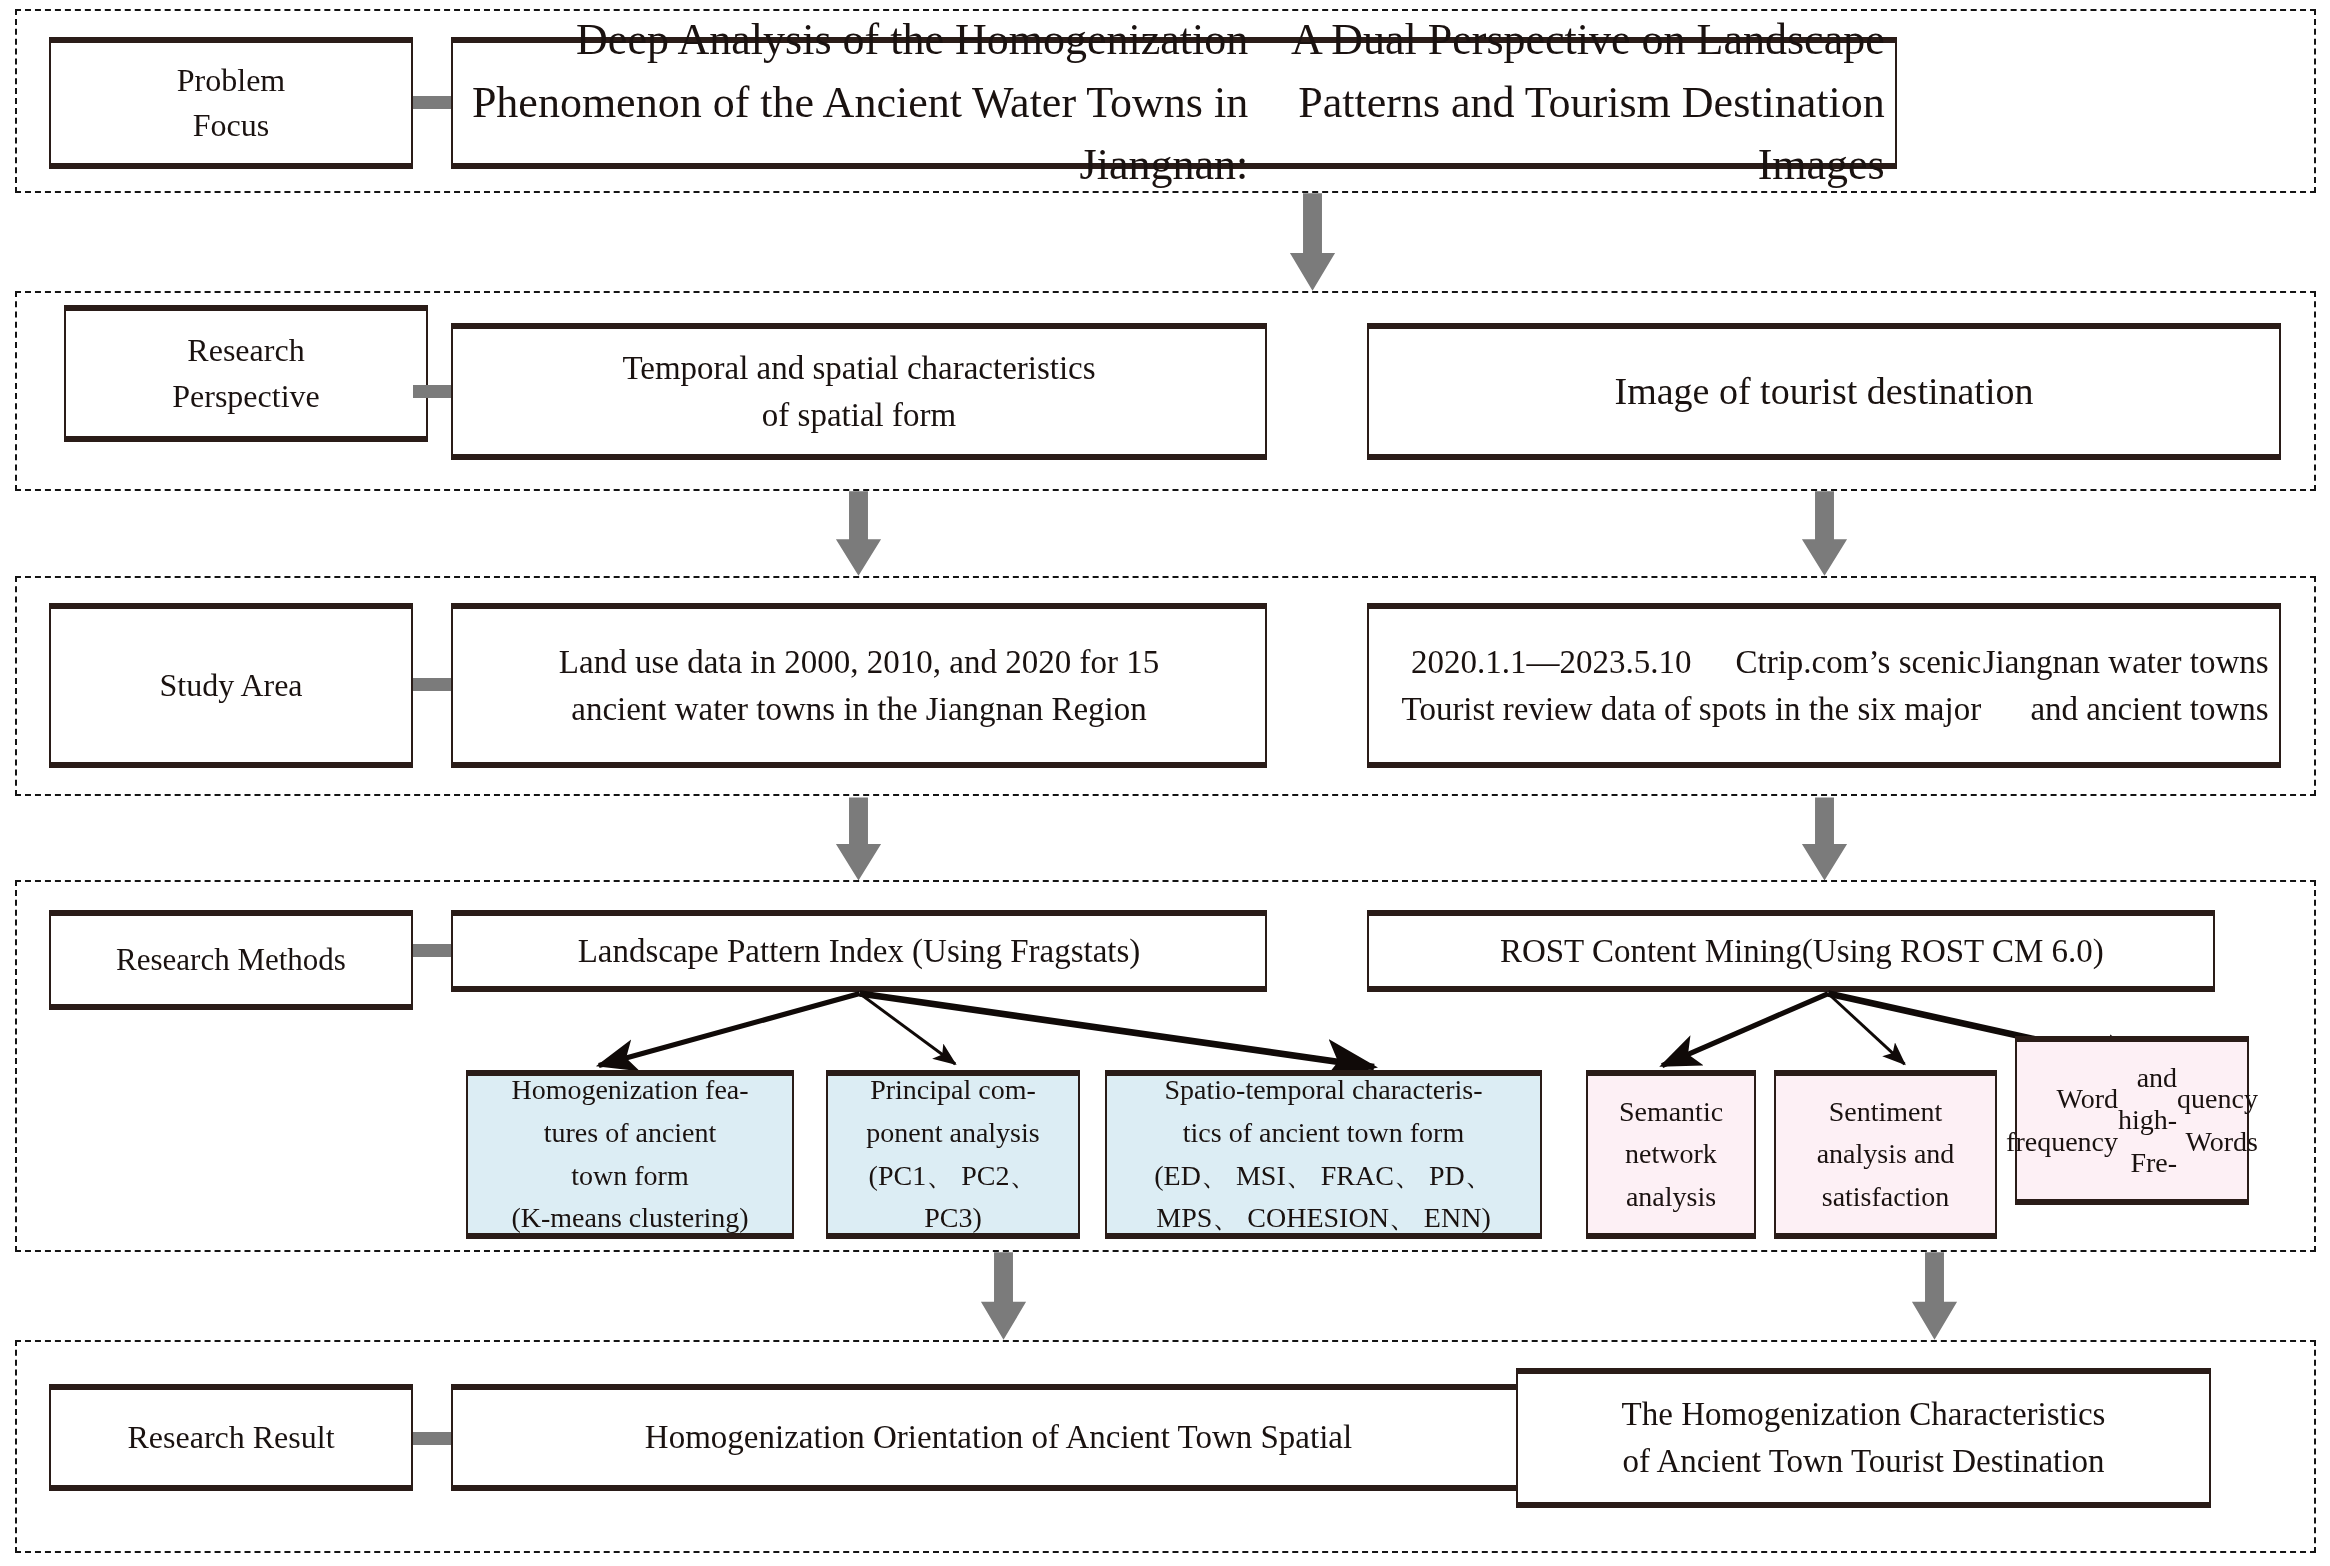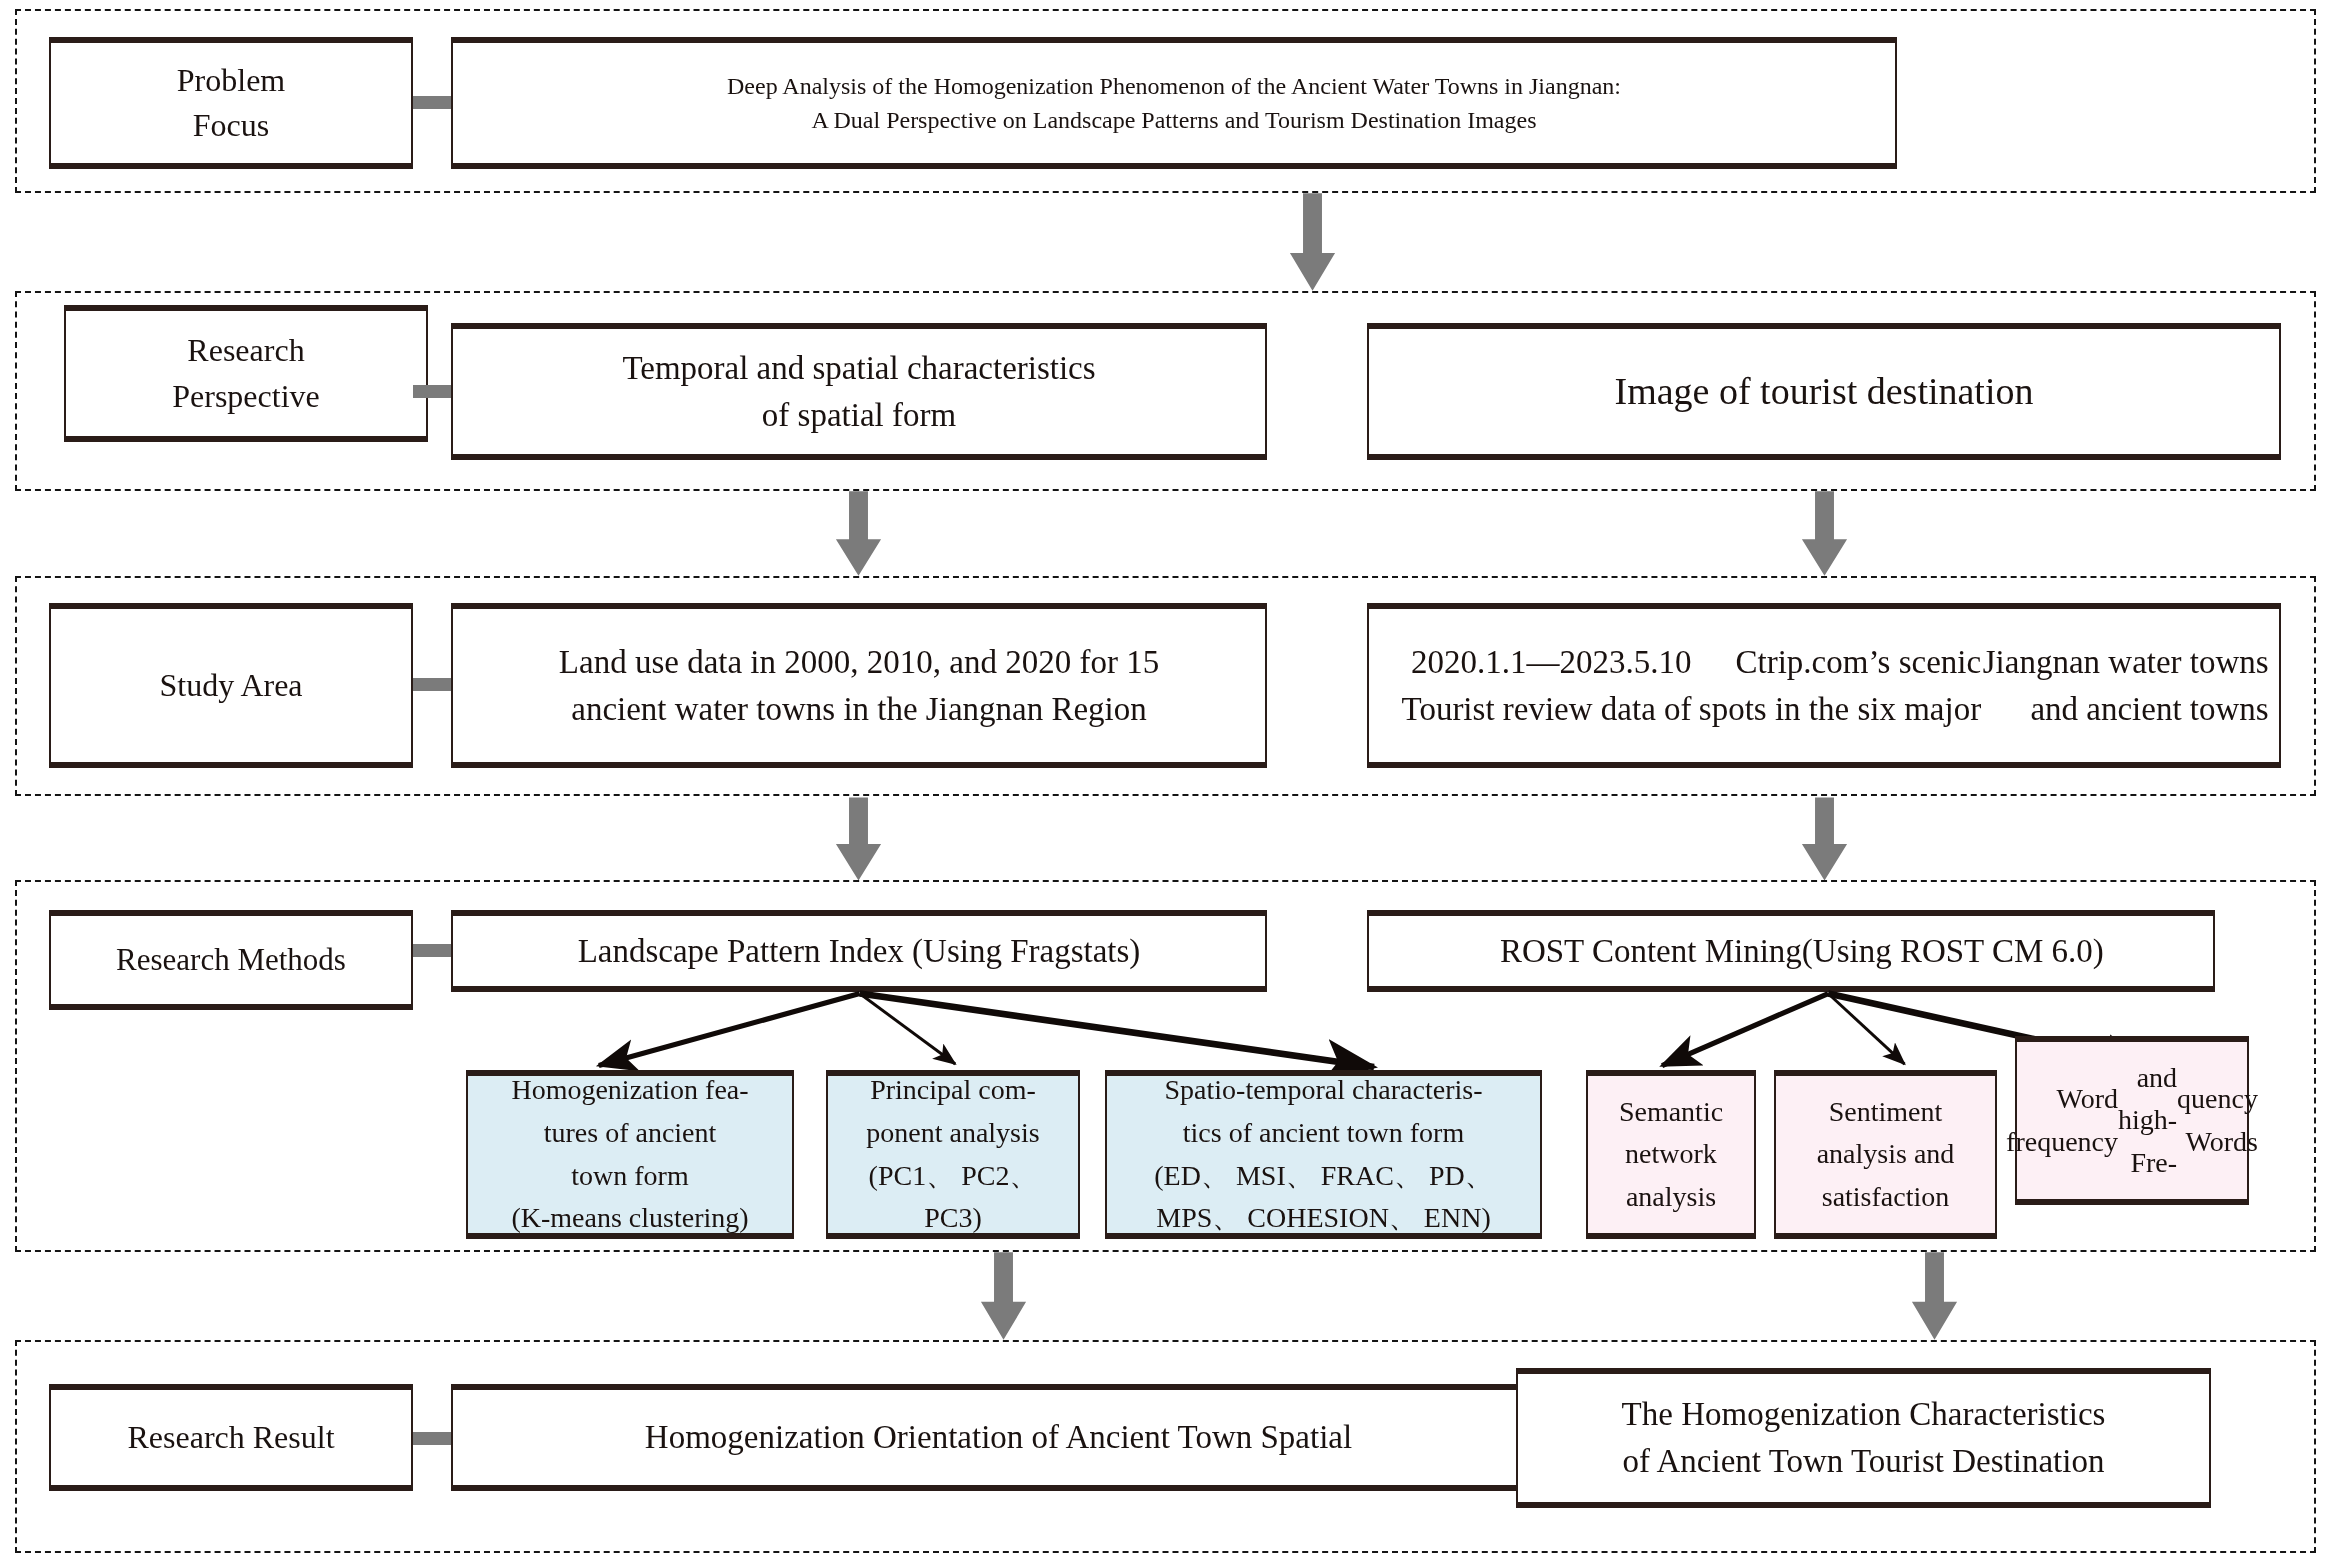--- a/index.html
+++ b/index.html
@@ -80,21 +80,21 @@
 
   <div class="band" style="left:14.7px;top:8.8px;width:2301px;height:184px;"></div>
 
   <div class="box label" style="left:49px;top:37px;width:364px;height:132px;flex-direction:column;">
     <span>Problem</span>
     <span>Focus</span>
   </div>
 
   <div class="nub" style="left:413px;top:96px;width:38px;"></div>
 
-  <div class="box content" style="left:451px;top:37px;width:1446px;height:132px;flex-direction:column;font-size:24px;">
+  <div class="box content" style="left:451px;top:37px;width:1446px;height:132px;flex-direction:row;font-size:44px;">
     <span>Deep Analysis of the Homogenization Phenomenon of the Ancient Water Towns in Jiangnan:</span>
     <span>A Dual Perspective on Landscape Patterns and Tourism Destination Images</span>
   </div>
 
   <div class="vArrow" style="left:1287px;top:193px;width:51px;height:98px;">
     <svg width="51" height="98" viewBox="0 0 70 134">
       <polygon points="22,0 48,0 48,82 66,82 35,134 4,82 22,82" fill="#7b7b7b"></polygon>
     </svg>
   </div>
 

